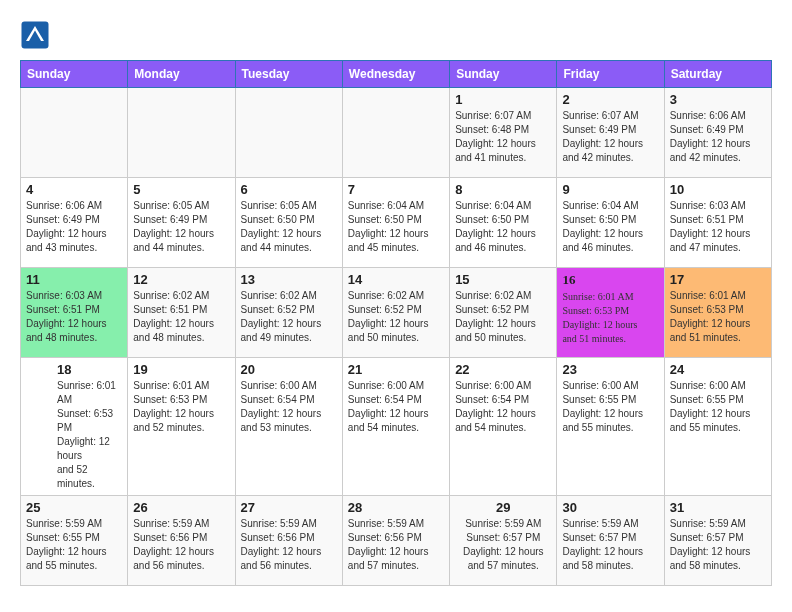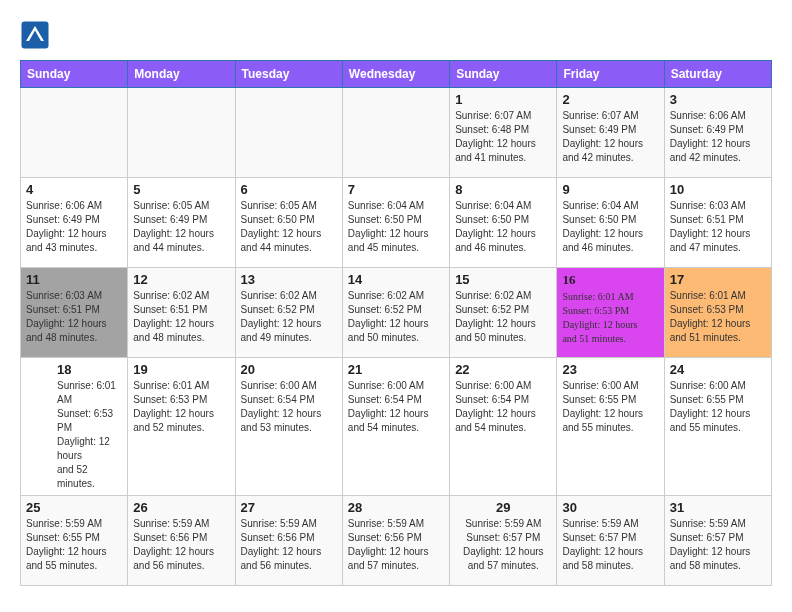--- a/index.html
+++ b/index.html
@@ -193,21 +193,21 @@
         </td>
         <td style="background-color: rgb(255, 255, 255);">
           <span class="day-number">10</span>
           <div class="day-info" style="white-space: pre-line;">Sunrise: 6:03 AM
 Sunset: 6:51 PM
 Daylight: 12 hours
 and 47 minutes.</div>
         </td>
       </tr>
       <tr>
-        <td style="background-color: #a3a3a3;">
+        <td style="background-color: #86efac;">
           <span class="day-number">11</span>
           <div class="day-info" style="white-space: pre-line;">Sunrise: 6:03 AM
 Sunset: 6:51 PM
 Daylight: 12 hours
 and 48 minutes.</div>
         </td>
         <td style="background-color: rgb(249, 249, 249);">
           <span class="day-number">12</span>
           <div class="day-info" style="white-space: pre-line;">Sunrise: 6:02 AM
 Sunset: 6:51 PM

